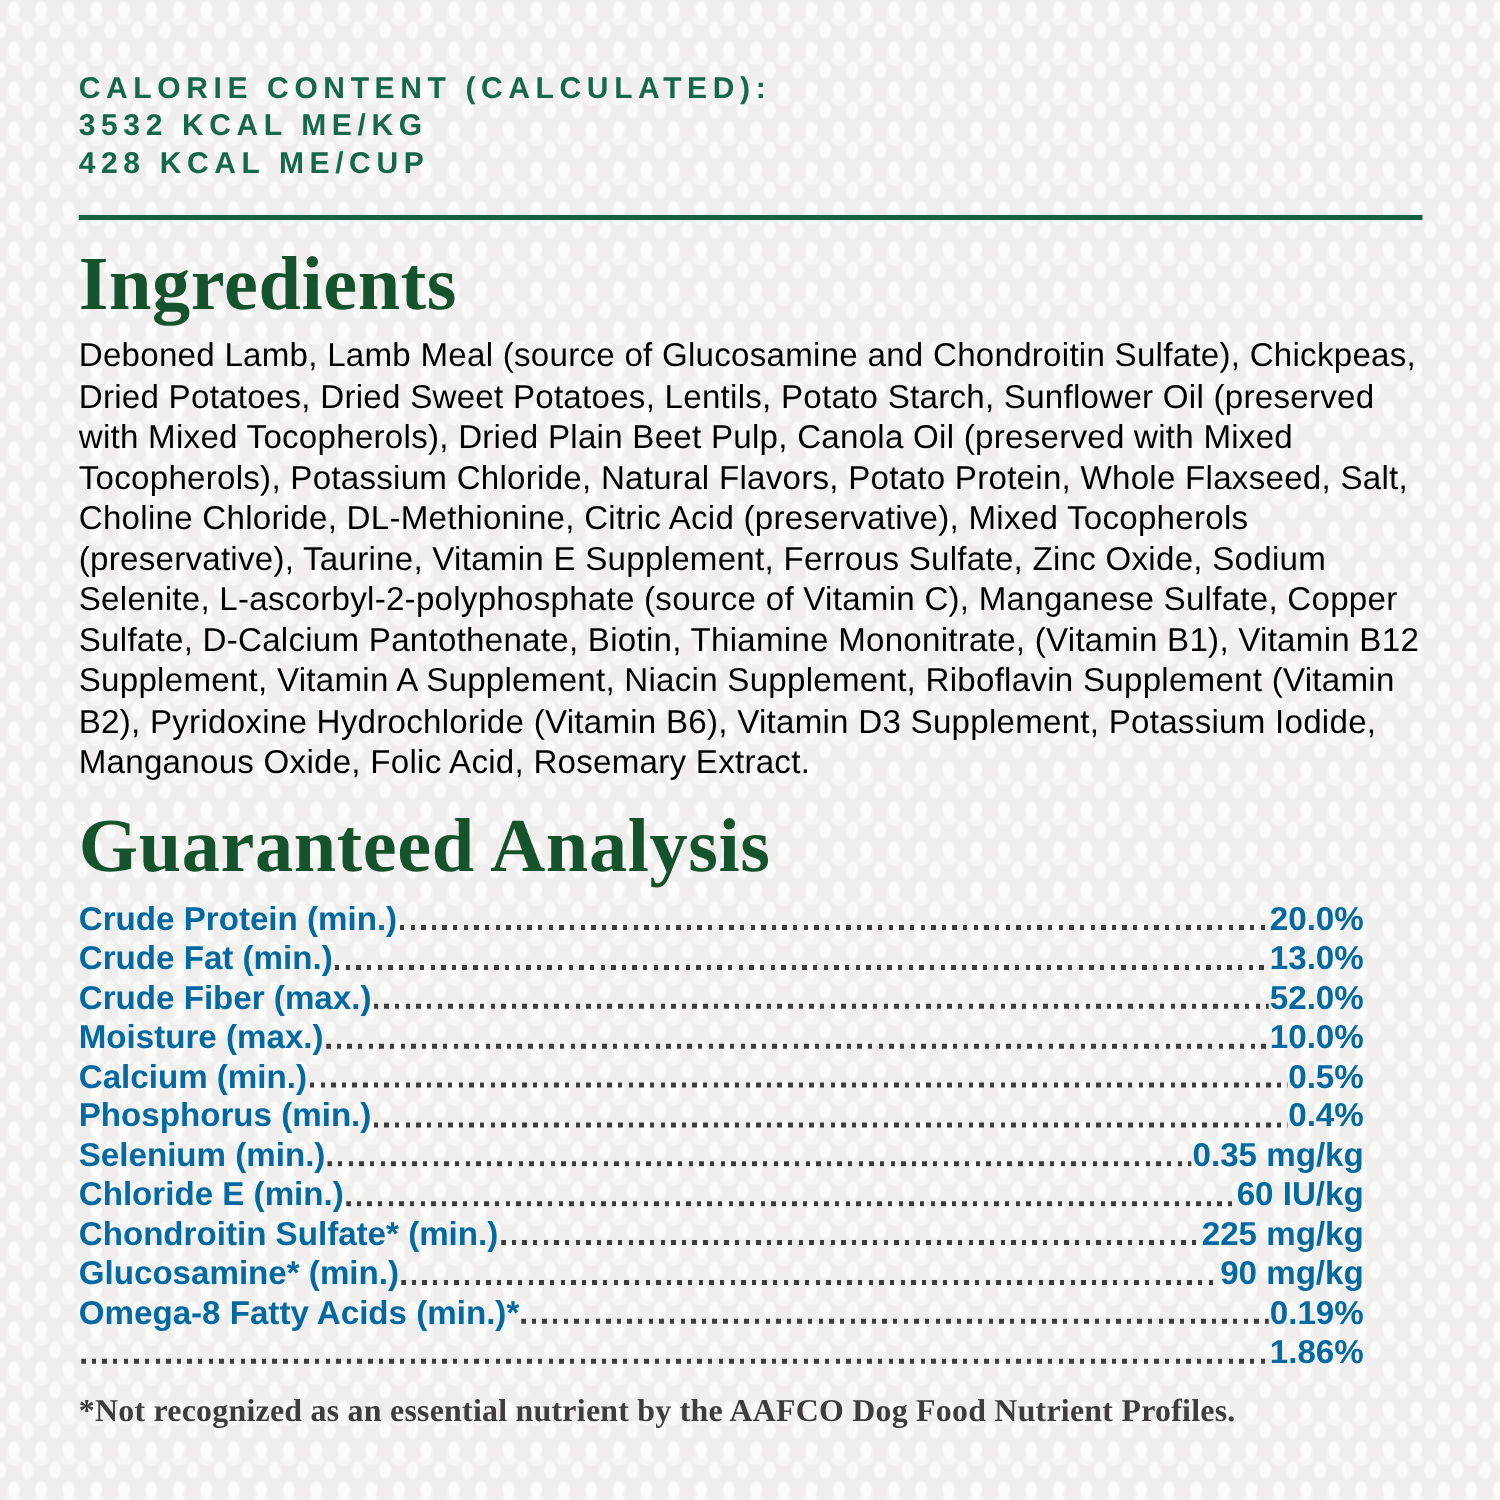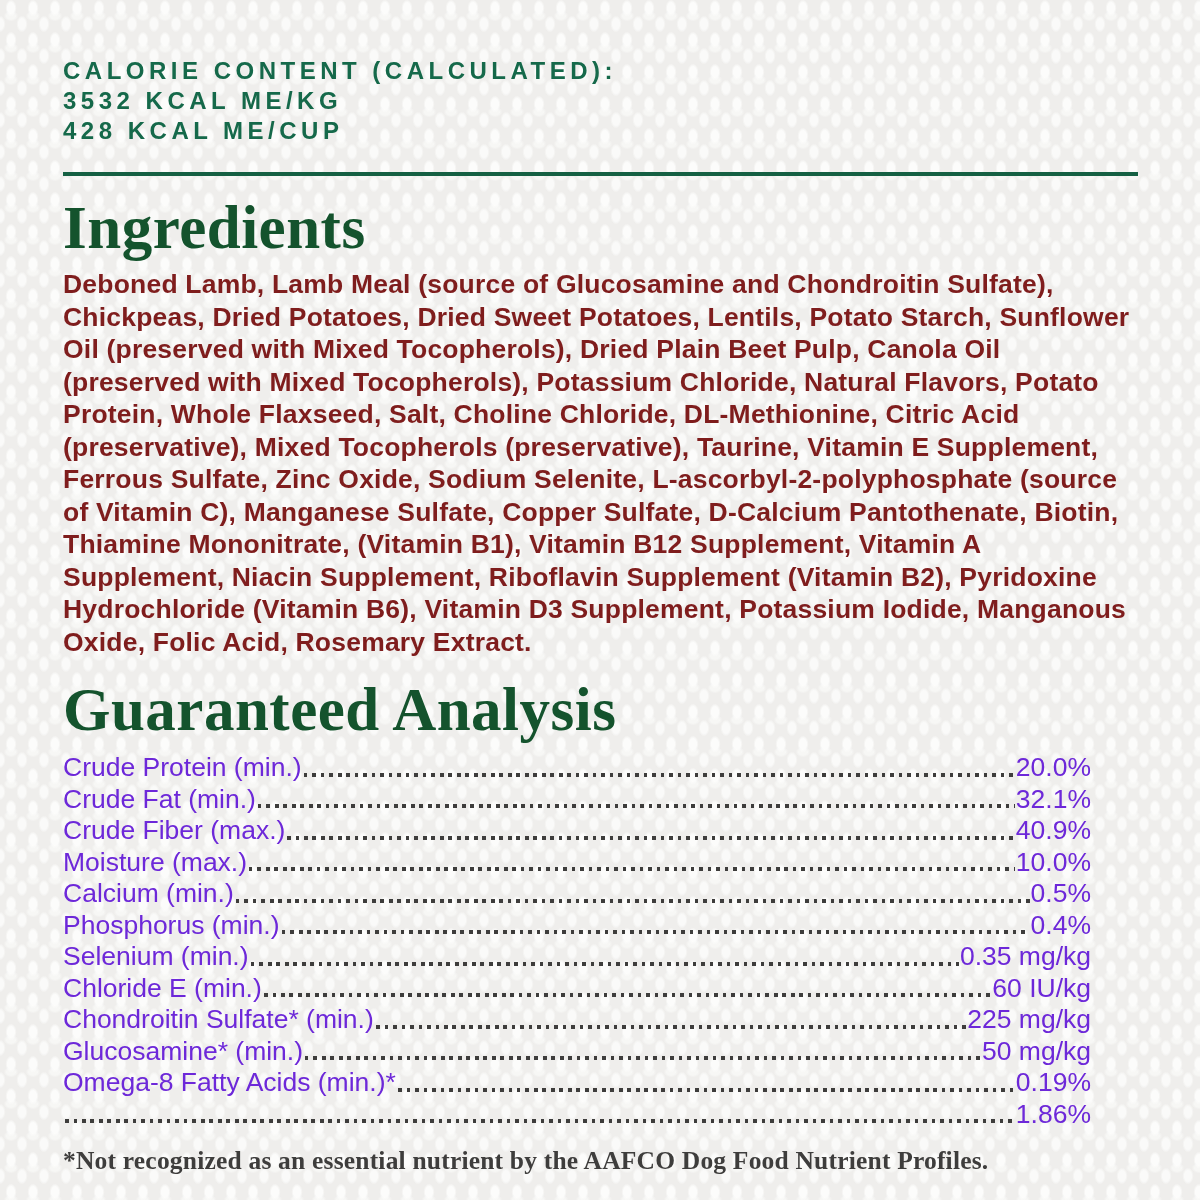--- a/index.html
+++ b/index.html
@@ -56,38 +56,38 @@
     line-height: 64px;
     margin: 20px 0 0 0;
     letter-spacing: 0.5px;
   }
 
   
   .ingredients-text {
     margin: 8px 0 0 0;
     width: 1075px;
     font-size: 26.5px;
-    font-weight: 700;
+    font-weight: 400;
     line-height: 32.5px;
     letter-spacing: 0.2px;
-    color: #7f1d1d;
+    color: #000000;
   }
 
   
   .ga-table {
     margin-top: 10px;
     width: 1028px;
   }
   .ga-row {
     display: flex;
     align-items: flex-start;
     font-size: 26.5px;
-    font-weight: 400;
+    font-weight: 700;
     line-height: 31.5px;
-    color: #6d28d9;
+    color: #0369a1;
     white-space: nowrap;
   }
   .ga-label { flex: 0 0 auto; }
   .ga-value { flex: 0 0 auto; }
   .ga-leader {
     flex: 1 1 auto;
     height: 4px;
     align-self: flex-end;
     margin: 0 1px 7px 2px;
     background-image: repeating-linear-gradient(
@@ -128,26 +128,26 @@
 
   <div class="ga-table" id="ga-table">
       <div class="ga-row">
         <span class="ga-label">Crude Protein (min.)</span>
         <span class="ga-leader"></span>
         <span class="ga-value">20.0%</span>
       </div>
       <div class="ga-row">
         <span class="ga-label">Crude Fat (min.)</span>
         <span class="ga-leader"></span>
-        <span class="ga-value">32.1%</span>
+        <span class="ga-value">13.0%</span>
       </div>
       <div class="ga-row">
         <span class="ga-label">Crude Fiber (max.)</span>
         <span class="ga-leader"></span>
-        <span class="ga-value">40.9%</span>
+        <span class="ga-value">52.0%</span>
       </div>
       <div class="ga-row">
         <span class="ga-label">Moisture (max.)</span>
         <span class="ga-leader"></span>
         <span class="ga-value">10.0%</span>
       </div>
       <div class="ga-row">
         <span class="ga-label">Calcium (min.)</span>
         <span class="ga-leader"></span>
         <span class="ga-value">0.5%</span>
@@ -168,21 +168,21 @@
         <span class="ga-value">60 IU/kg</span>
       </div>
       <div class="ga-row">
         <span class="ga-label">Chondroitin Sulfate* (min.)</span>
         <span class="ga-leader"></span>
         <span class="ga-value">225 mg/kg</span>
       </div>
       <div class="ga-row">
         <span class="ga-label">Glucosamine* (min.)</span>
         <span class="ga-leader"></span>
-        <span class="ga-value">50 mg/kg</span>
+        <span class="ga-value">90 mg/kg</span>
       </div>
       <div class="ga-row">
         <span class="ga-label">Omega-8 Fatty Acids (min.)*</span>
         <span class="ga-leader"></span>
         <span class="ga-value">0.19%</span>
       </div>
       <div class="ga-row">
         <span class="ga-leader"></span>
         <span class="ga-value">1.86%</span>
       </div>

